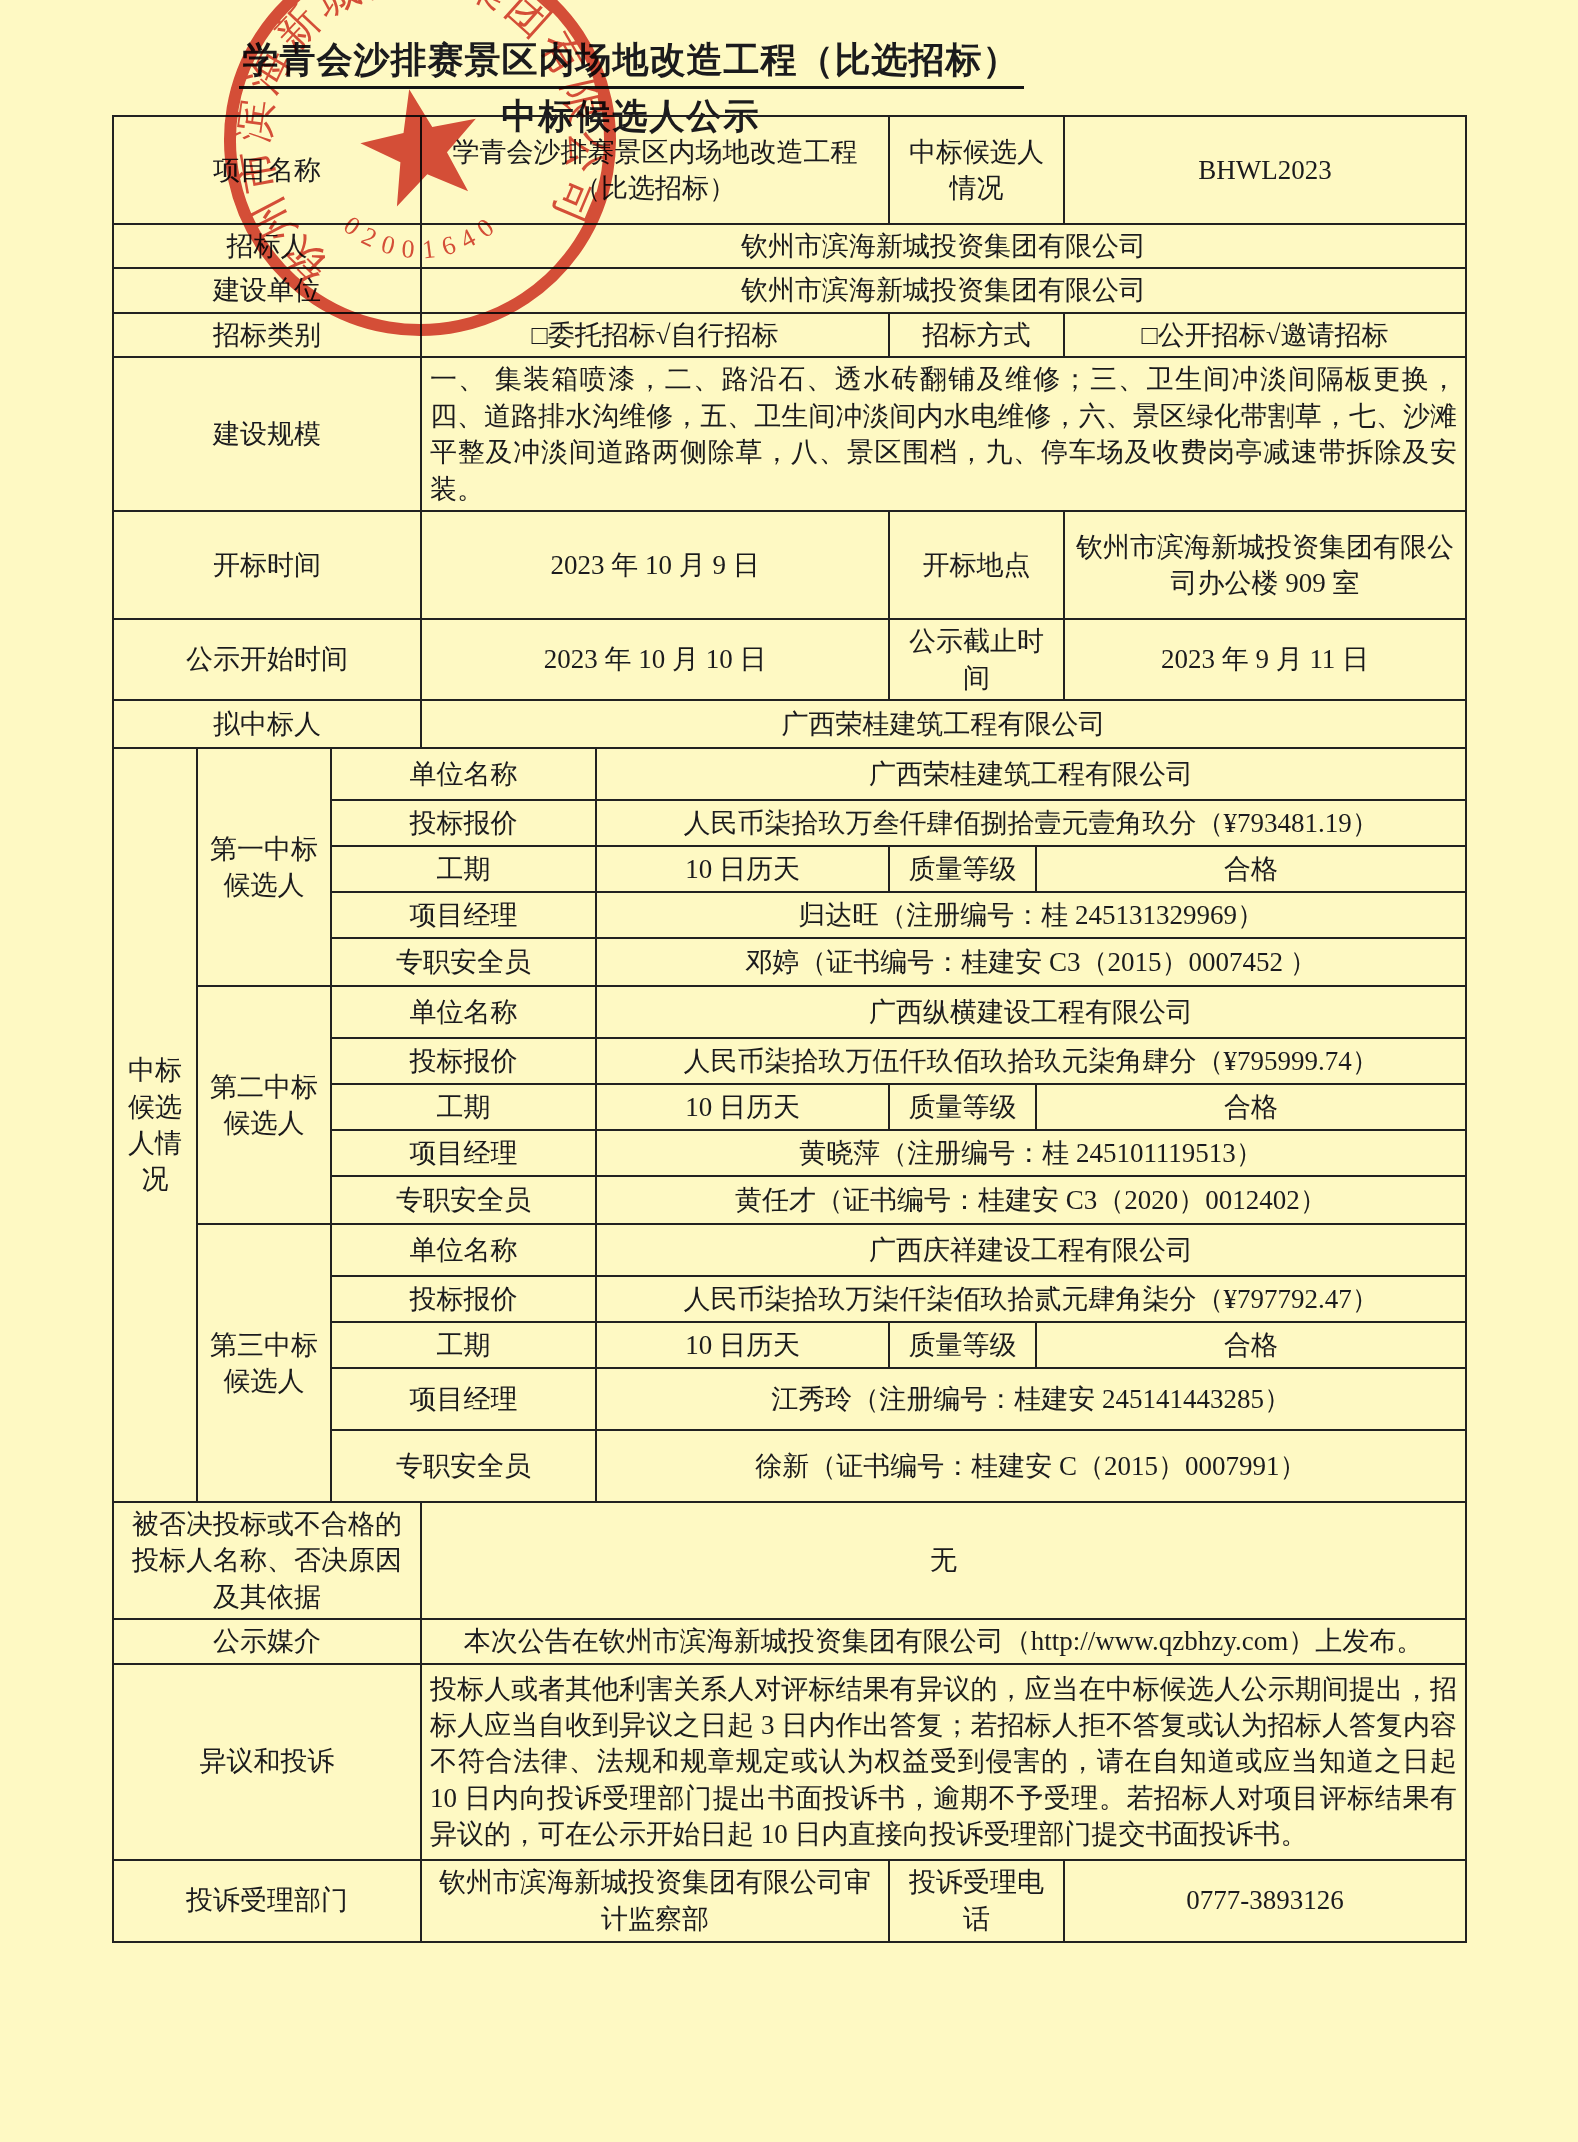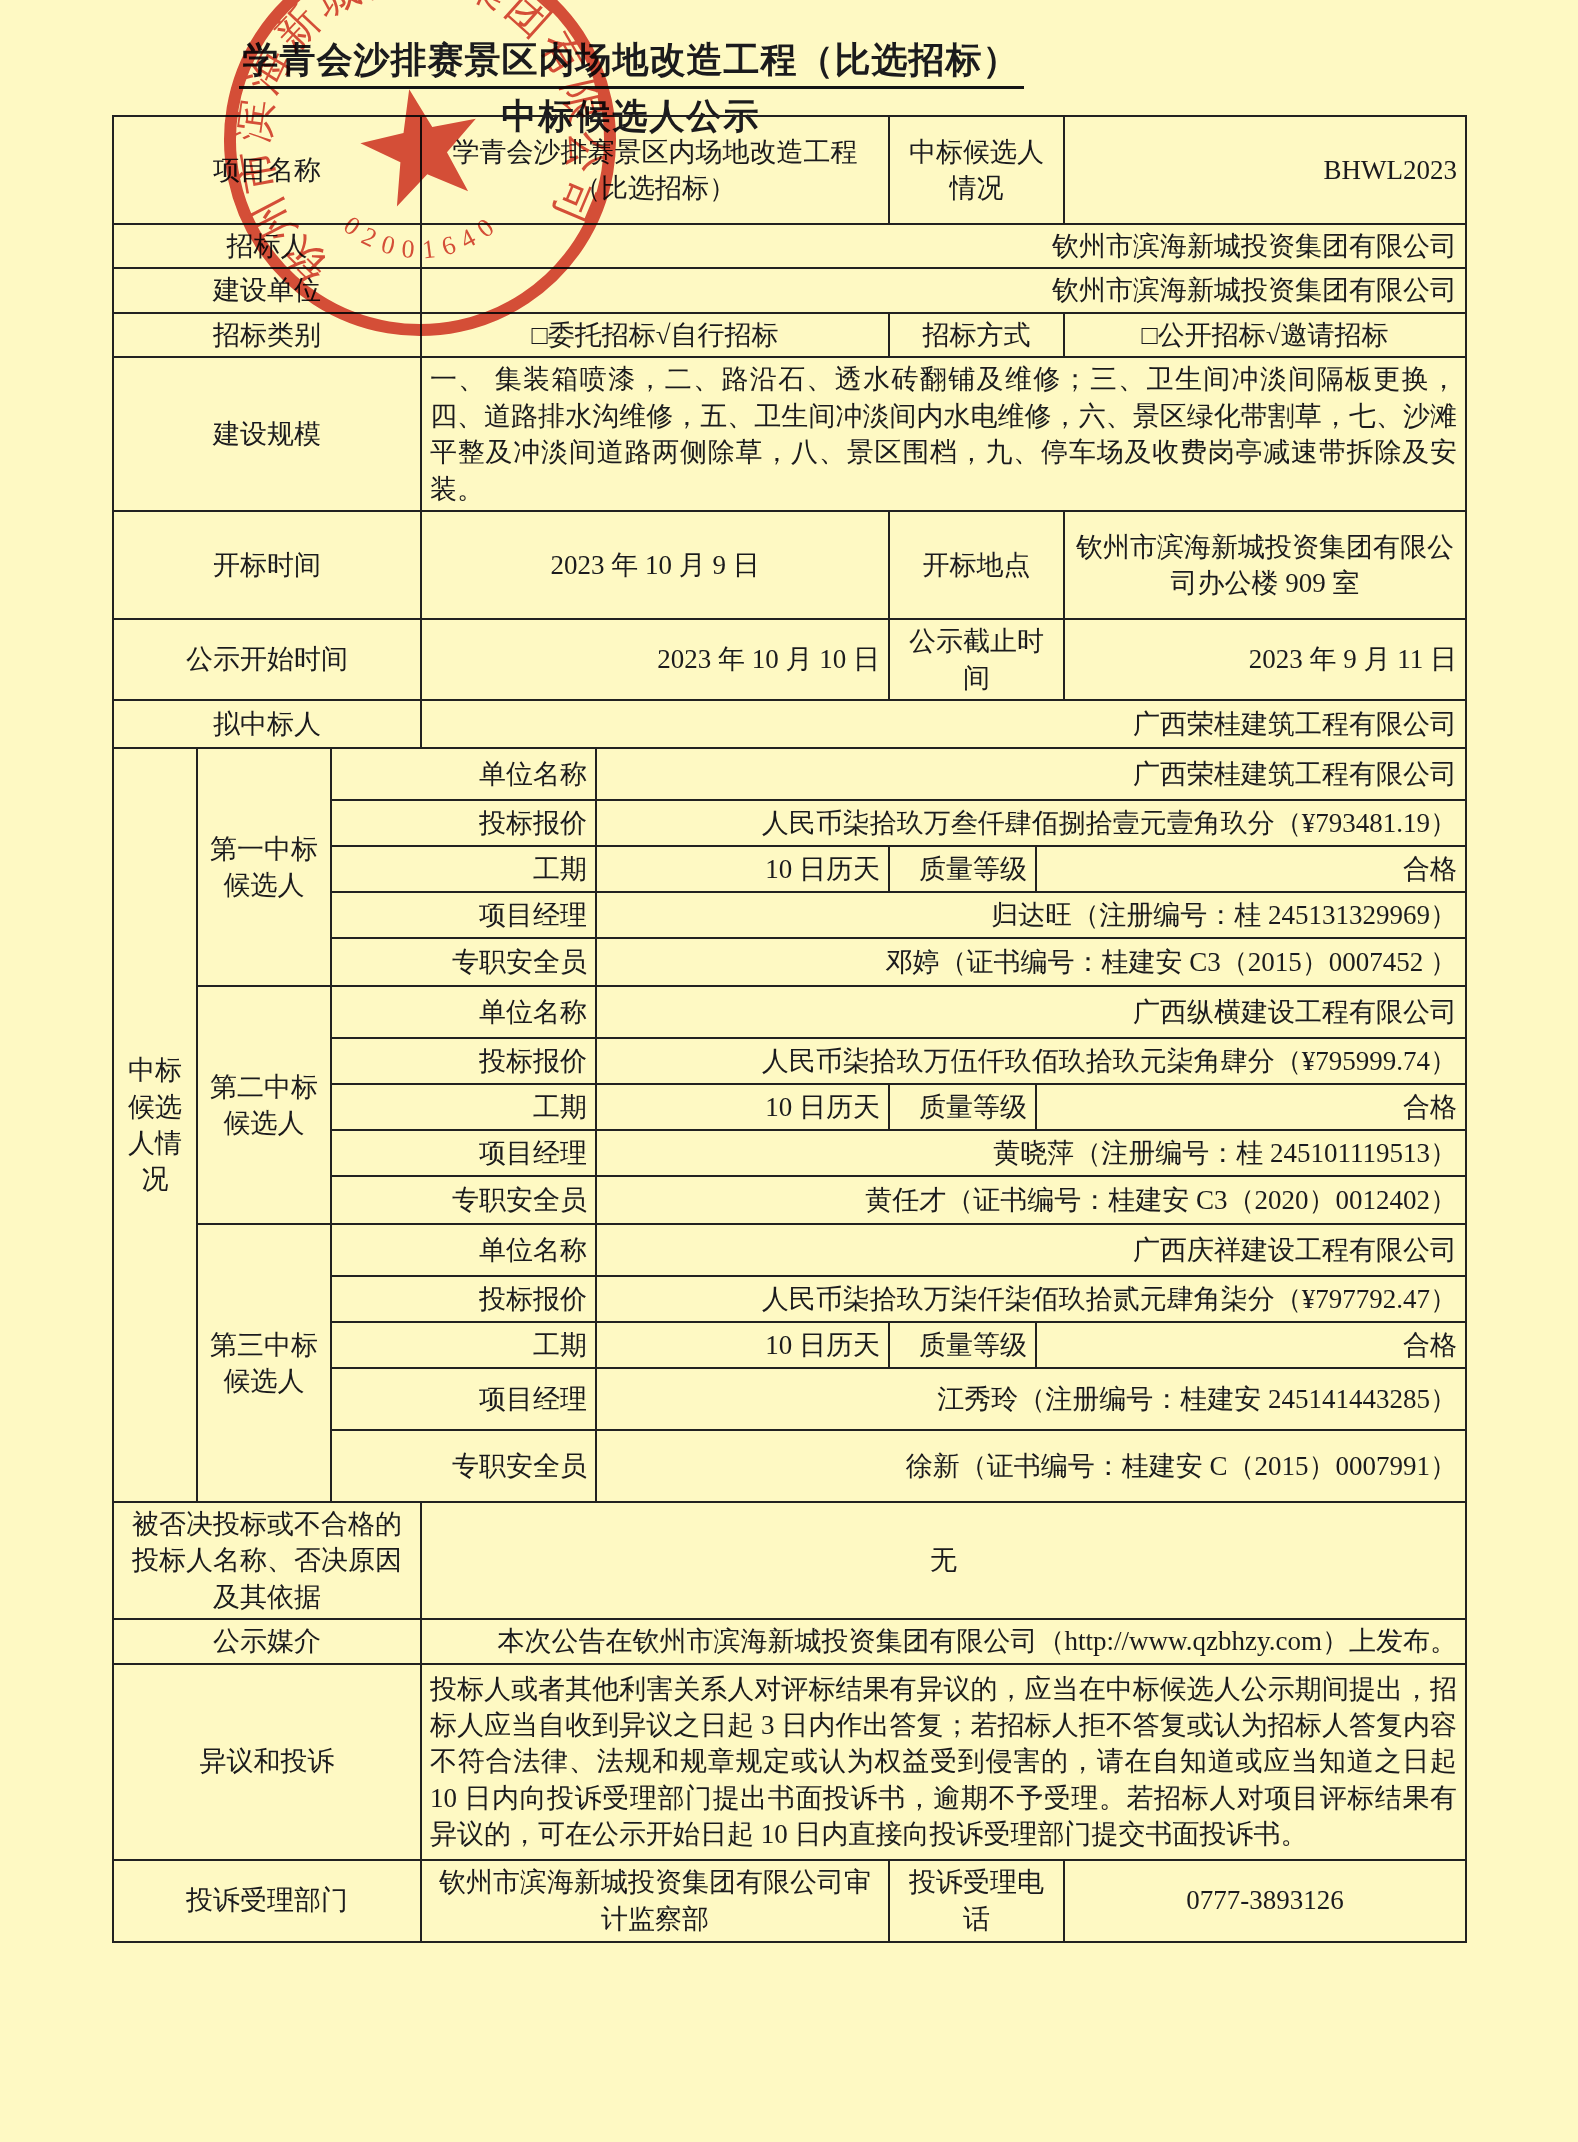--- a/index.html
+++ b/index.html
@@ -11,21 +11,21 @@
   .title-wrap{position:absolute;left:0;top:36px;width:1262px;text-align:center;z-index:2;}
   .title-line1{display:inline-block;font-size:36px;font-weight:700;letter-spacing:1px;
     border-bottom:3px solid #151515;padding:0 4px 1px 4px;}
   .title-line2{font-size:35px;font-weight:700;margin-top:4px;letter-spacing:2px;}
   
   table.doc{position:absolute;left:112px;top:115px;width:1353px;border-collapse:collapse;
     table-layout:fixed;z-index:2;border-radius:29px;}
   table.doc td{border:2px solid #222;font-size:27px;line-height:1.35;padding:3px 8px;
     vertical-align:middle;overflow:hidden;}
   td.lab{text-align:center;padding:3px 2px;}
-  td.vl{text-align:right;padding-left:14px;margin-left:36px;}
+  td.vl{text-align:center;padding-left:14px;margin-left:36px;}
   td.vc{text-align:center;}
   td.just{text-align:justify;text-justify:inter-ideograph;padding:6px 12px;line-height:1.42;}
   td.vlabel{text-align:center;word-break:break-all;line-height:1.65;padding:0 2px;font-size:26px;}
   td.small{font-size:26px;white-space:nowrap;}
   
   tr.r-name{height:108px;} tr.r-tender{height:44px;} tr.r-build{height:42px;}
   tr.r-cat{height:38px;}  tr.r-scale{height:146px;} tr.r-open{height:108px;}
   tr.r-pub{height:54px;}  tr.r-winner{height:48px;}
   tr.r-co{height:52px;} tr.r-pr{height:46px;} tr.r-du{height:46px;}
   tr.r-mg{height:46px;} tr.r-sf{height:48px;}

